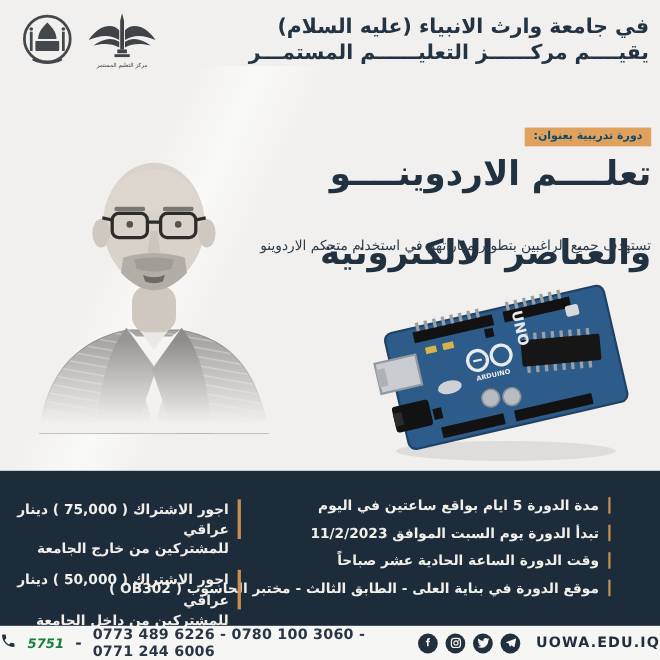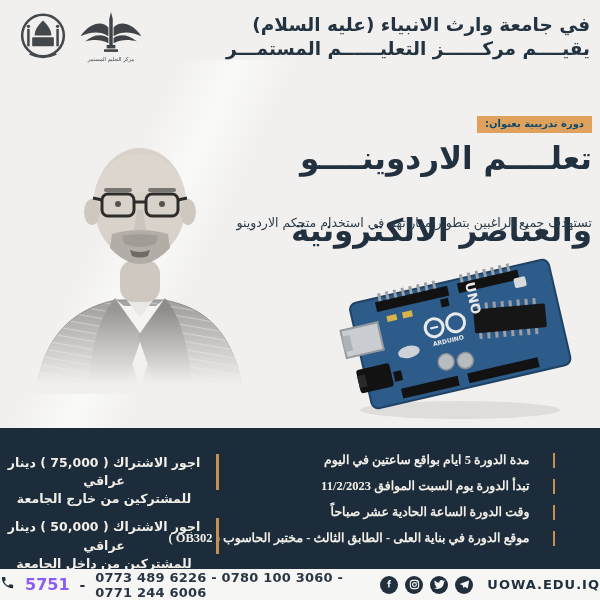--- a/index.html
+++ b/index.html
@@ -45,33 +45,33 @@
     background:#1e3040; color:#dfa15c; font-weight:bold; font-size:16px;
     padding:1px 10px 4px 10px;
   }
   .inst-name{
     position:absolute; left:25px; top:370px; width:240px; text-align:center; direction:rtl;
     color:#22303e; font-weight:bold; font-size:27px; white-space:nowrap;
   }
   
   .dark{position:absolute; left:0; top:428px; width:600px; height:141px; background:#1c2c3a;}
   .details{position:absolute; right:45px; top:24px; direction:rtl;}
-  .detail-row{display:flex; align-items:center; gap:23px; margin-bottom:10px; direction:rtl;font-family:Liberation Serif, serif;}
+  .detail-row{display:flex; align-items:center; gap:8px; margin-bottom:10px; direction:rtl;}
   .detail-bar{width:2.5px; height:15px; background:#c98f52; flex:0 0 auto;}
   .detail-text{color:#f2efe9; font-weight:bold; font-size:12.5px; white-space:nowrap;}
   .fees{position:absolute; left:0; top:26px; width:219px; direction:rtl;}
   .fee-block{display:flex; gap:8px; margin-bottom:10px; direction:rtl; justify-content:flex-start;}
   .fee-bar{width:3px; height:36px; background:#c98f52; flex:0 0 auto;}
-  .fee-lines{text-align:center; color:#f2efe9; font-weight:bold; font-size:12.5px; line-height:1.45;}
+  .fee-lines{text-align:right; color:#f2efe9; font-weight:bold; font-size:12.5px; line-height:1.45;}
   
   .footer{
     position:absolute; left:0; top:569px; width:600px; height:31px; background:#f6f6f4;
     display:flex; align-items:center; justify-content:center; gap:10px;
   }
-  .short-number{font-size:16px; font-weight:800; color:#8b5cf6;}
+  .short-number{font-size:12px; font-weight:800; color:#15803d;font-style:italic;}
   .dash{font-size:14px; font-weight:bold; color:#22303e;}
   .phones{font-size:13px; font-weight:600; color:#2a3645; letter-spacing:.2px;}
   .socials{display:flex; gap:7px; align-items:center; margin:0 4px;}
   .soc{width:18px; height:18px; border-radius:50%; background:#22303e; display:flex; align-items:center; justify-content:center;}
   .website{font-size:13px; font-weight:800; color:#22303e; letter-spacing:1px;}
 </style>
 </head>
 <body>
 
 <div class="poster">

